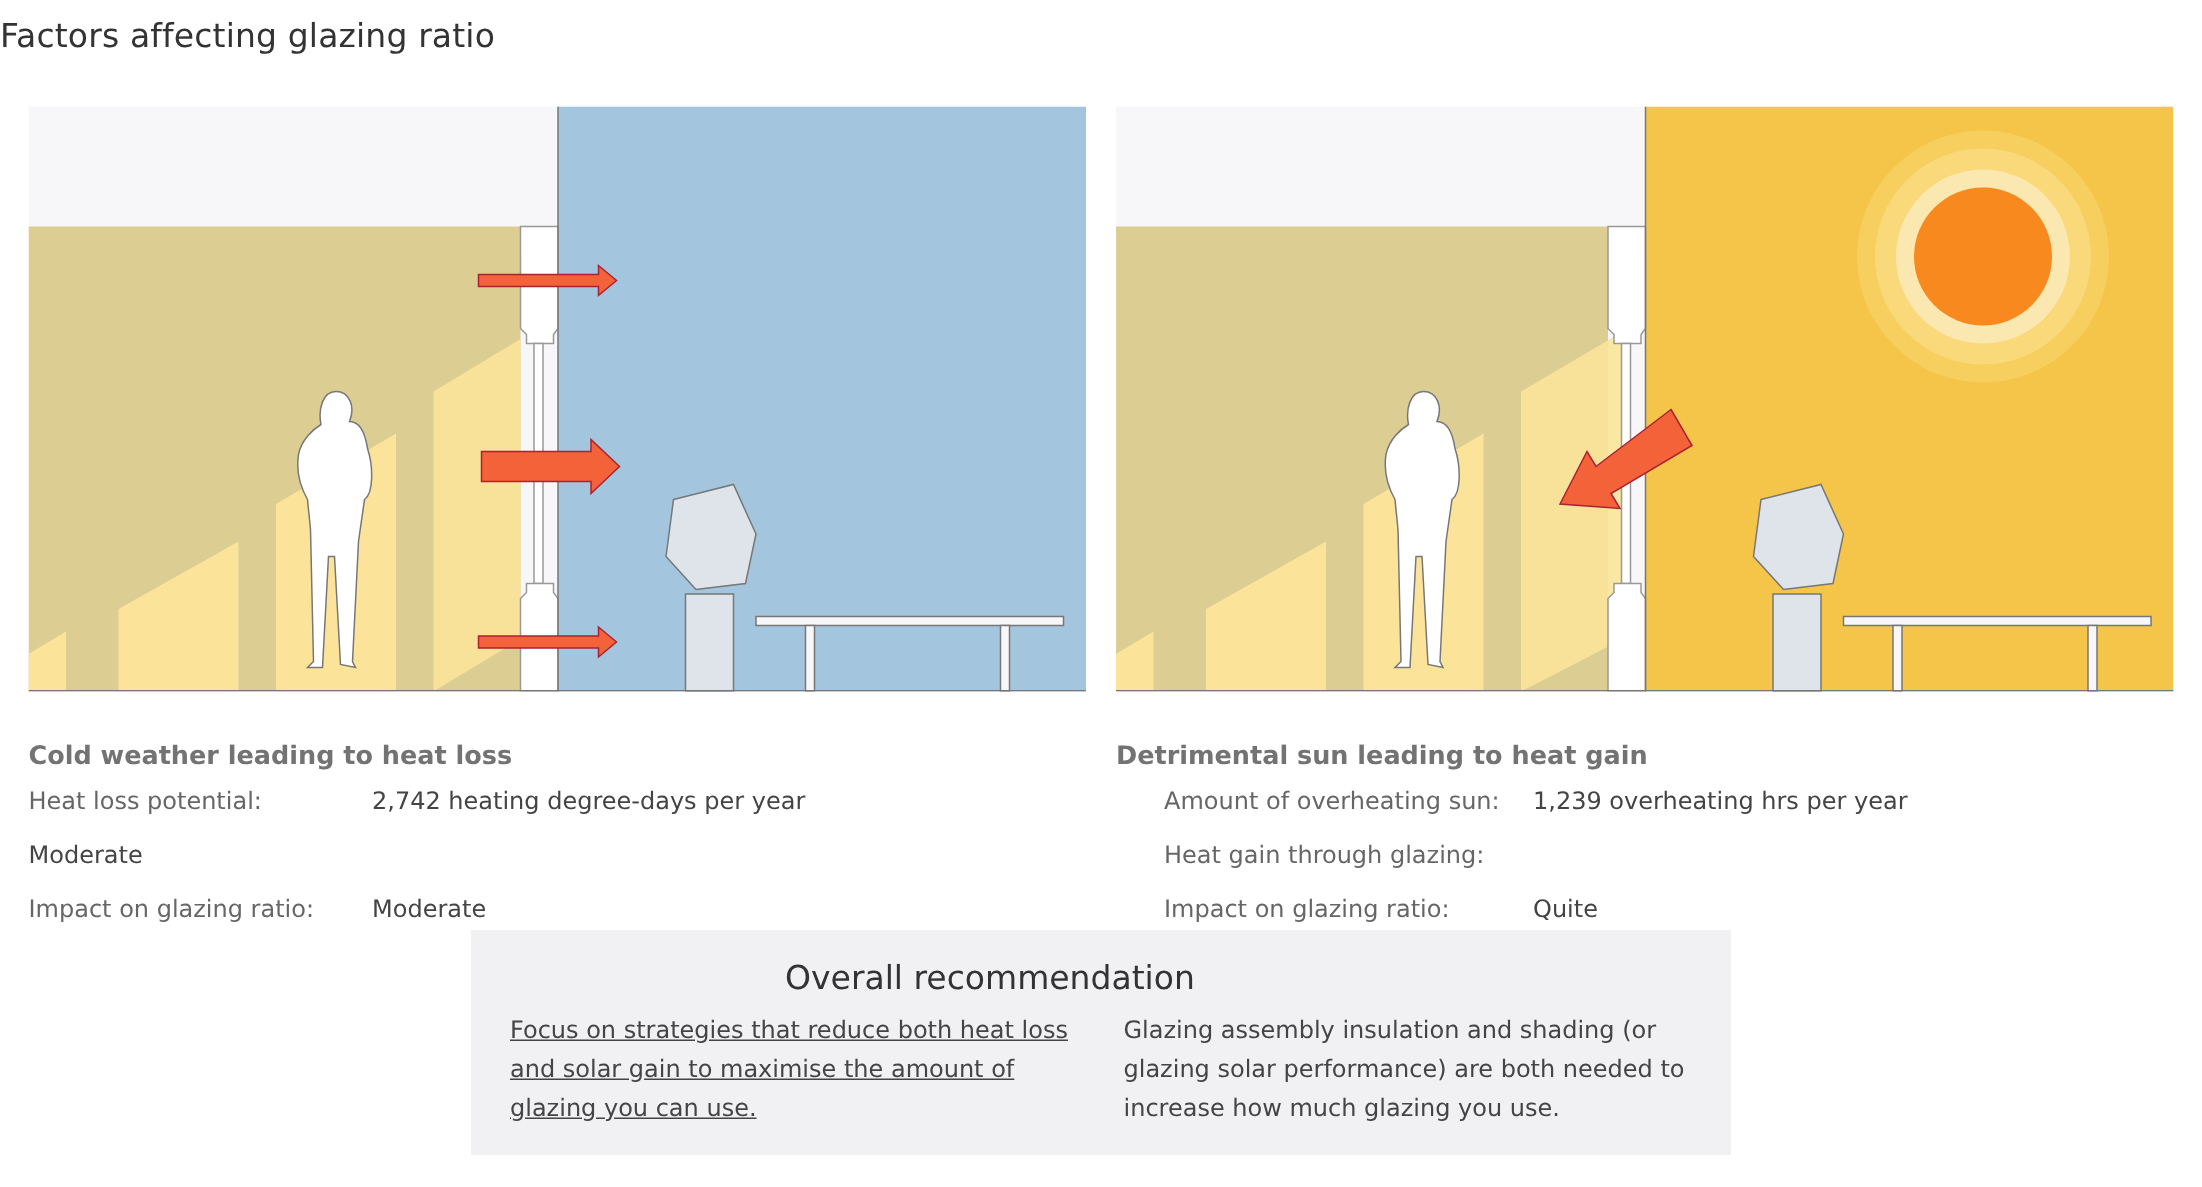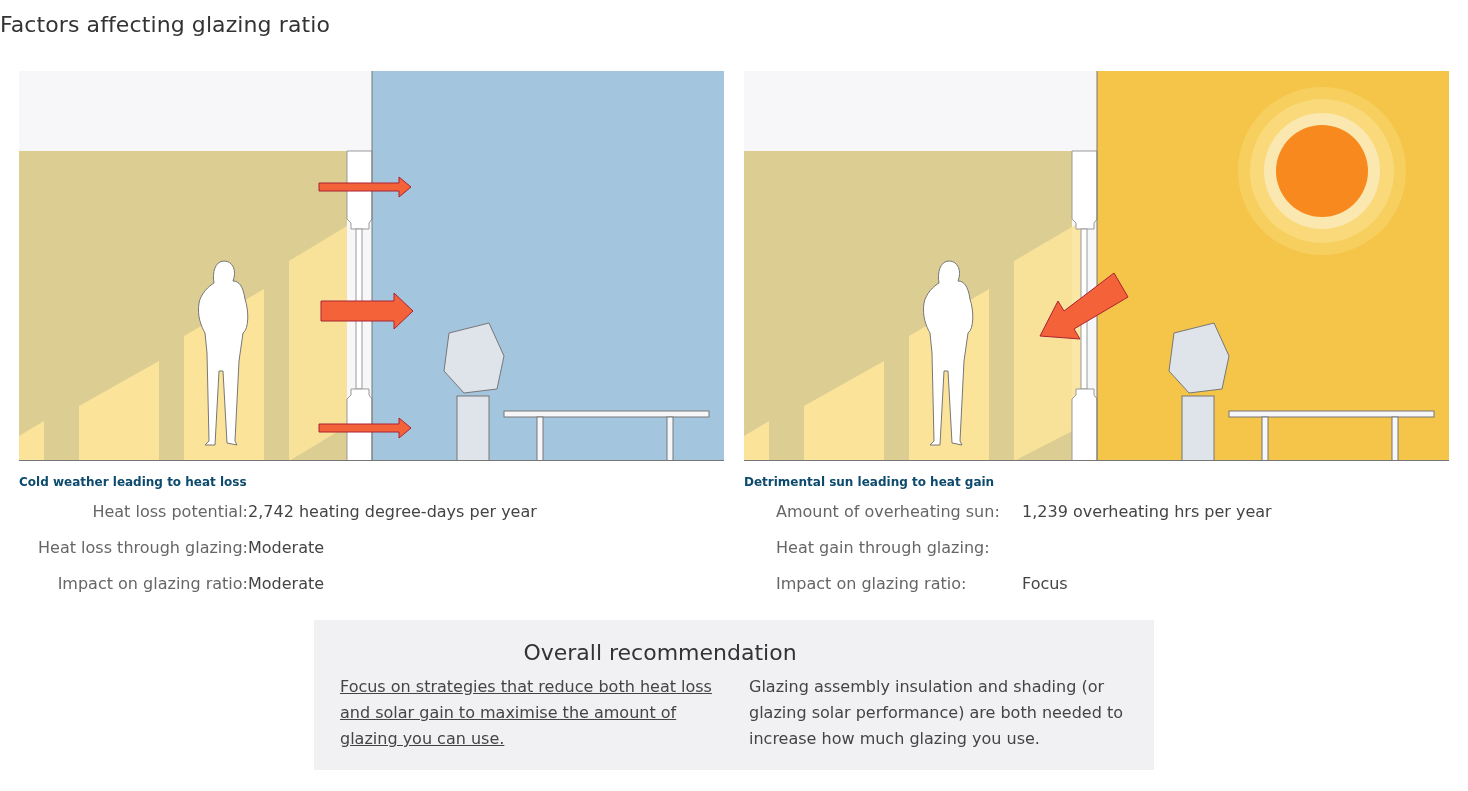--- a/index.html
+++ b/index.html
@@ -11,25 +11,25 @@
     position:absolute; top:12px; left:0; width:1468px; text-align:left;
     font-size:22px; color:#333; letter-spacing:0.1px;
   }
   .scene { position:absolute; top:71px; width:705px; height:390px; }
   .scene svg { display:block; }
   .scene-left { left:19px; }
   .scene-right { left:744px; }
   .panel-text { position:absolute; top:470px; width:700px; }
   .panel-left { left:19px; }
   .panel-right { left:744px; }
-  .panel-heading { font-size:12px; font-weight:bold; color:#0c4a6e; height:24px; line-height:24px; }
+  .panel-heading { font-size:17px; font-weight:bold; color:#737373; height:24px; line-height:24px;margin-top:22px; }
   .row { display:flex; height:36px; line-height:36px; font-size:16px; }
   .row .lbl { color:#666; }
   .row .val { color:#444; }
-  .panel-left .lbl { width:229px;text-align:right; }
+  .panel-left .lbl { width:229px; }
   .panel-right .lbl { width:246px;margin-left:32px; }
   .rec {
     position:absolute; left:314px; top:620px; width:840px; height:150px; background:#f1f1f4;
   }
   .rec-title {
     position:absolute; top:20px; left:0; width:692px; text-align:center;
     font-size:22px; color:#333;
   }
   .rec-col {
     position:absolute; top:54px; font-size:16px; line-height:26px; color:#444;
@@ -126,41 +126,40 @@
   </svg>
 </div>
 
 <div class="panel-text panel-left">
   <div class="panel-heading">Cold weather leading to heat loss</div>
   <div class="row">
     <span class="lbl">Heat loss potential:</span>
     <span class="val">2,742 heating degree-days per year</span>
   </div>
   <div class="row">
-    <span class="lbl">Heat loss through glazing:</span>
     <span class="val">Moderate</span>
   </div>
   <div class="row">
     <span class="lbl">Impact on glazing ratio:</span>
     <span class="val">Moderate</span>
   </div>
 </div>
 
 <div class="panel-text panel-right">
   <div class="panel-heading">Detrimental sun leading to heat gain</div>
   <div class="row">
     <span class="lbl">Amount of overheating sun:</span>
     <span class="val">1,239 overheating hrs per year</span>
   </div>
   <div class="row">
     <span class="lbl">Heat gain through glazing:</span>
   </div>
   <div class="row">
     <span class="lbl">Impact on glazing ratio:</span>
-    <span class="val">Focus</span>
+    <span class="val">Quite</span>
   </div>
 </div>
 
 <div class="rec">
   <div class="rec-title">Overall recommendation</div>
   <div class="rec-col rec-col-1">Focus on strategies that reduce both heat loss and solar gain to maximise the amount of glazing you can use.</div>
   <div class="rec-col rec-col-2">Glazing assembly insulation and shading (or glazing solar performance) are both needed to increase how much glazing you use.</div>
 </div>
 
 </body></html>

